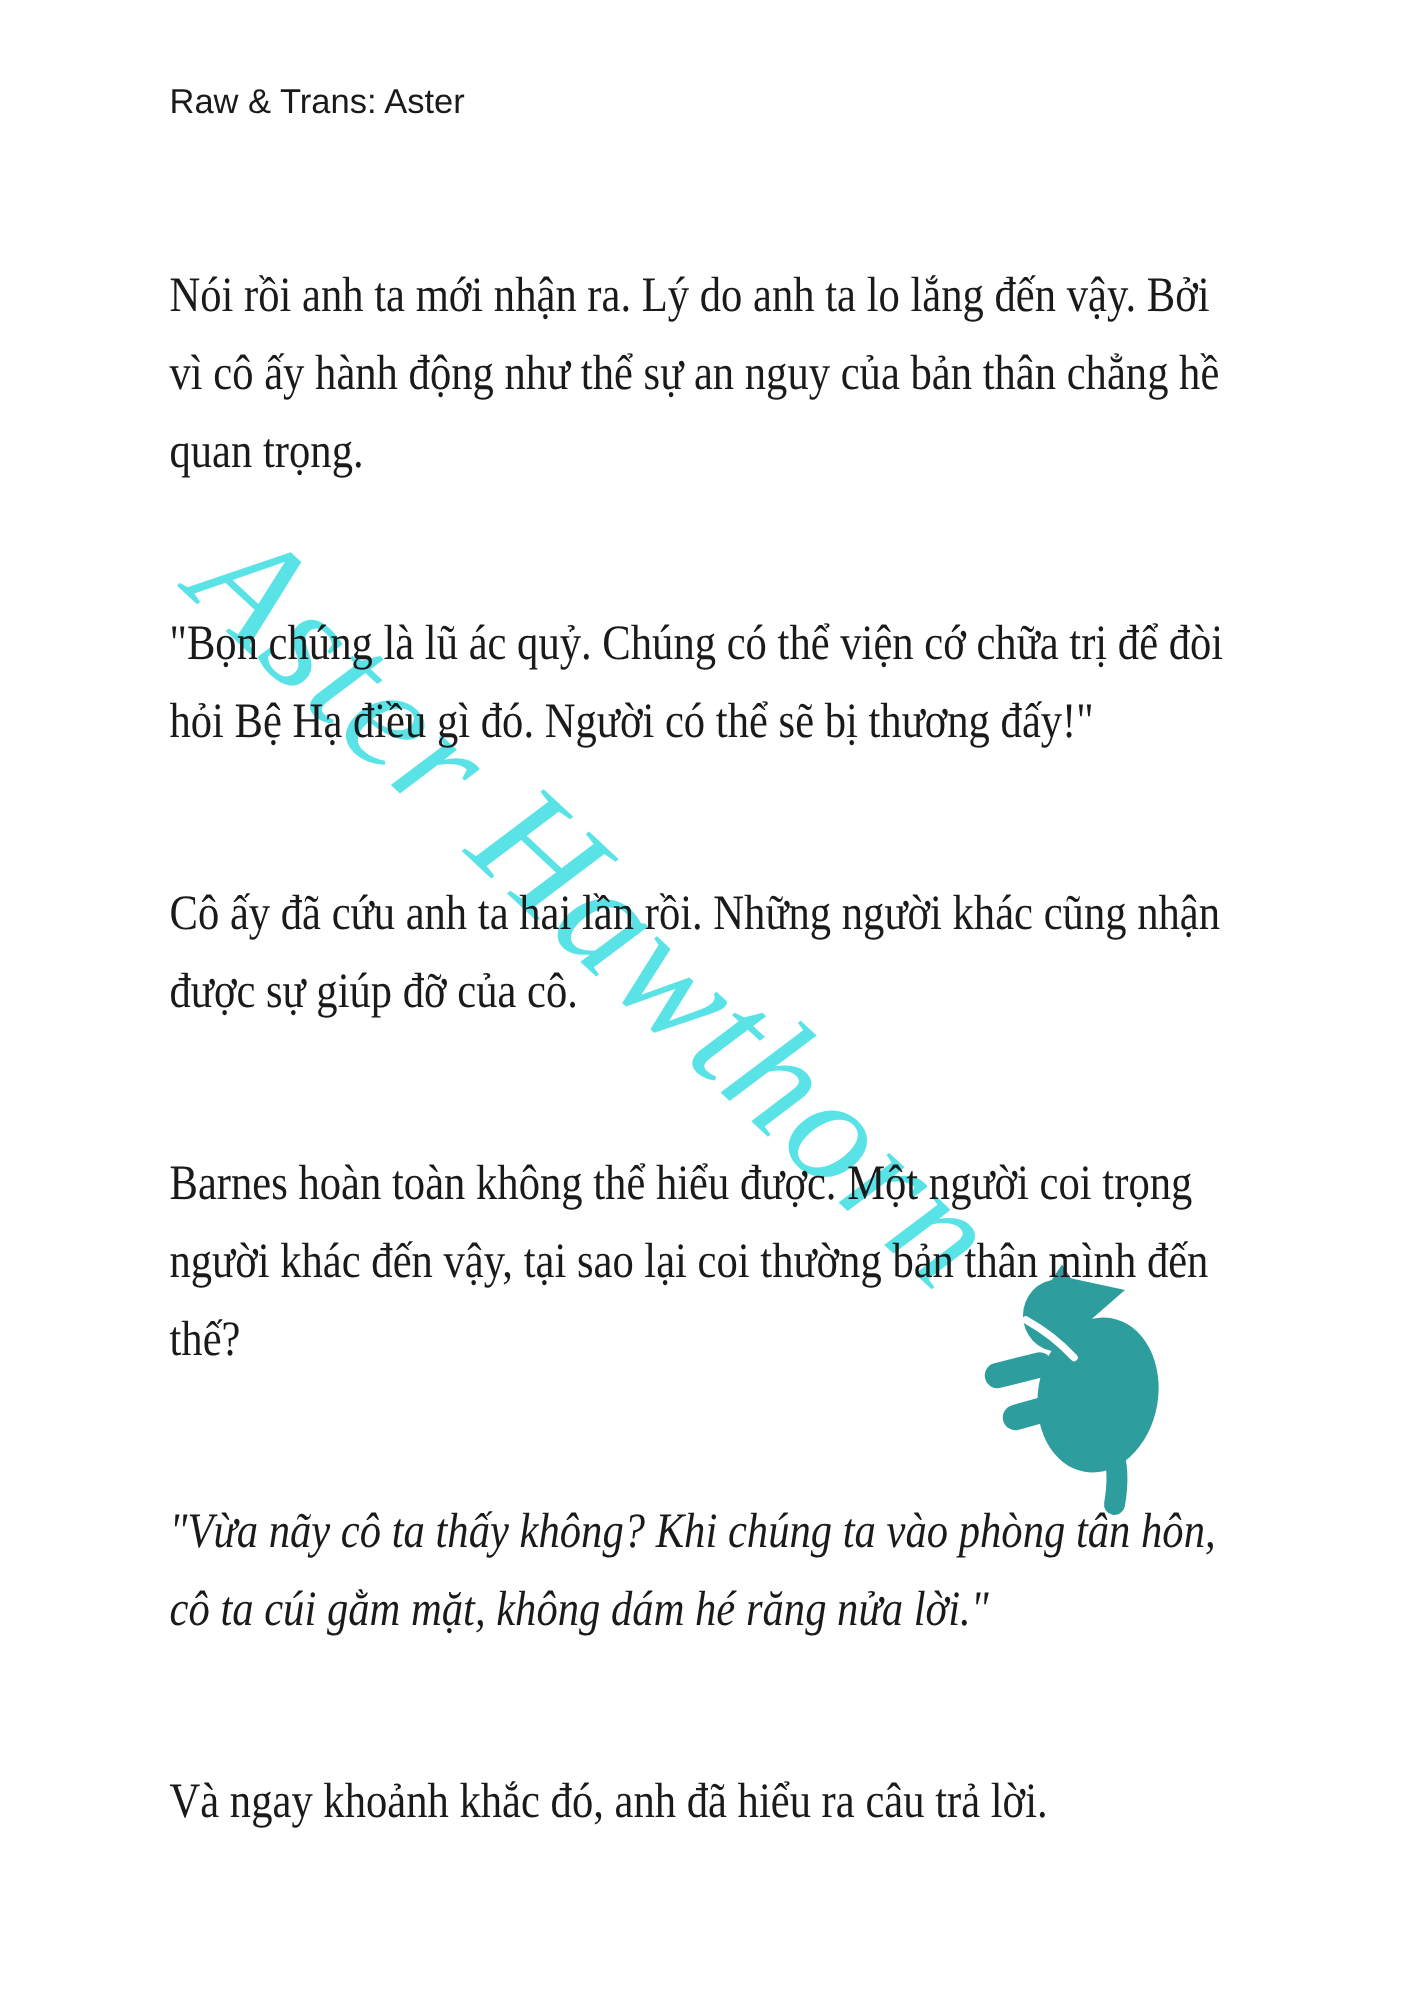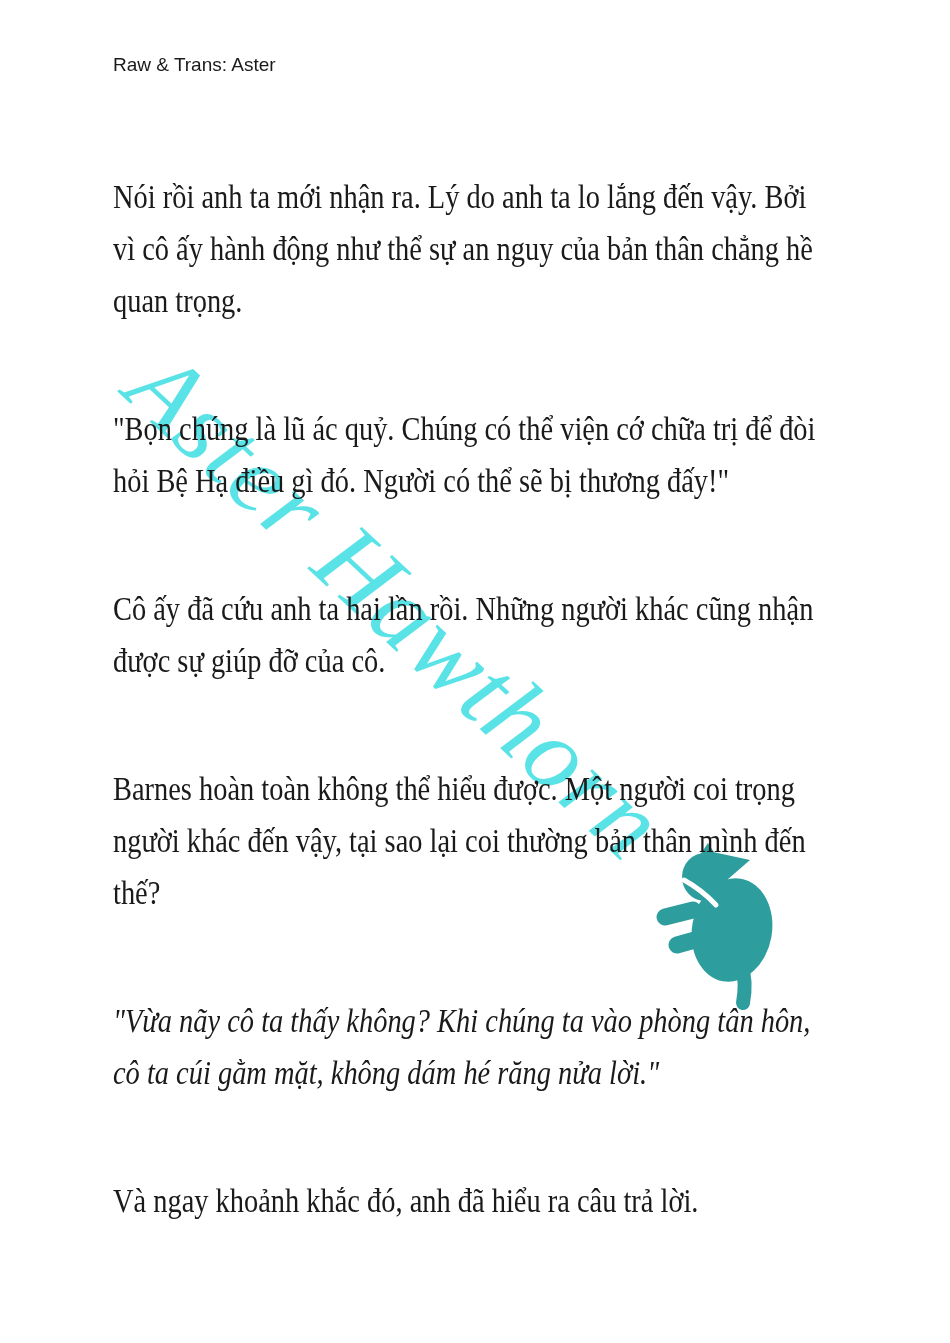--- a/index.html
+++ b/index.html
@@ -44,21 +44,21 @@
     left: 650px;
     top: 835px;
   }
   
   .credit {
     position: absolute;
     left: 113px;
     top: 54px;
     z-index: 2;
     font-family: "Liberation Sans", sans-serif;
-    font-size: 19px;
+    font-size: 23px;
     color: var(--text-color, #1a1a1a);
   }
   
   .content {
     position: absolute;
     left: 113px;
     top: 171px;
     width: 825px;
     transform: scaleX(0.861);
     transform-origin: 0 0;

